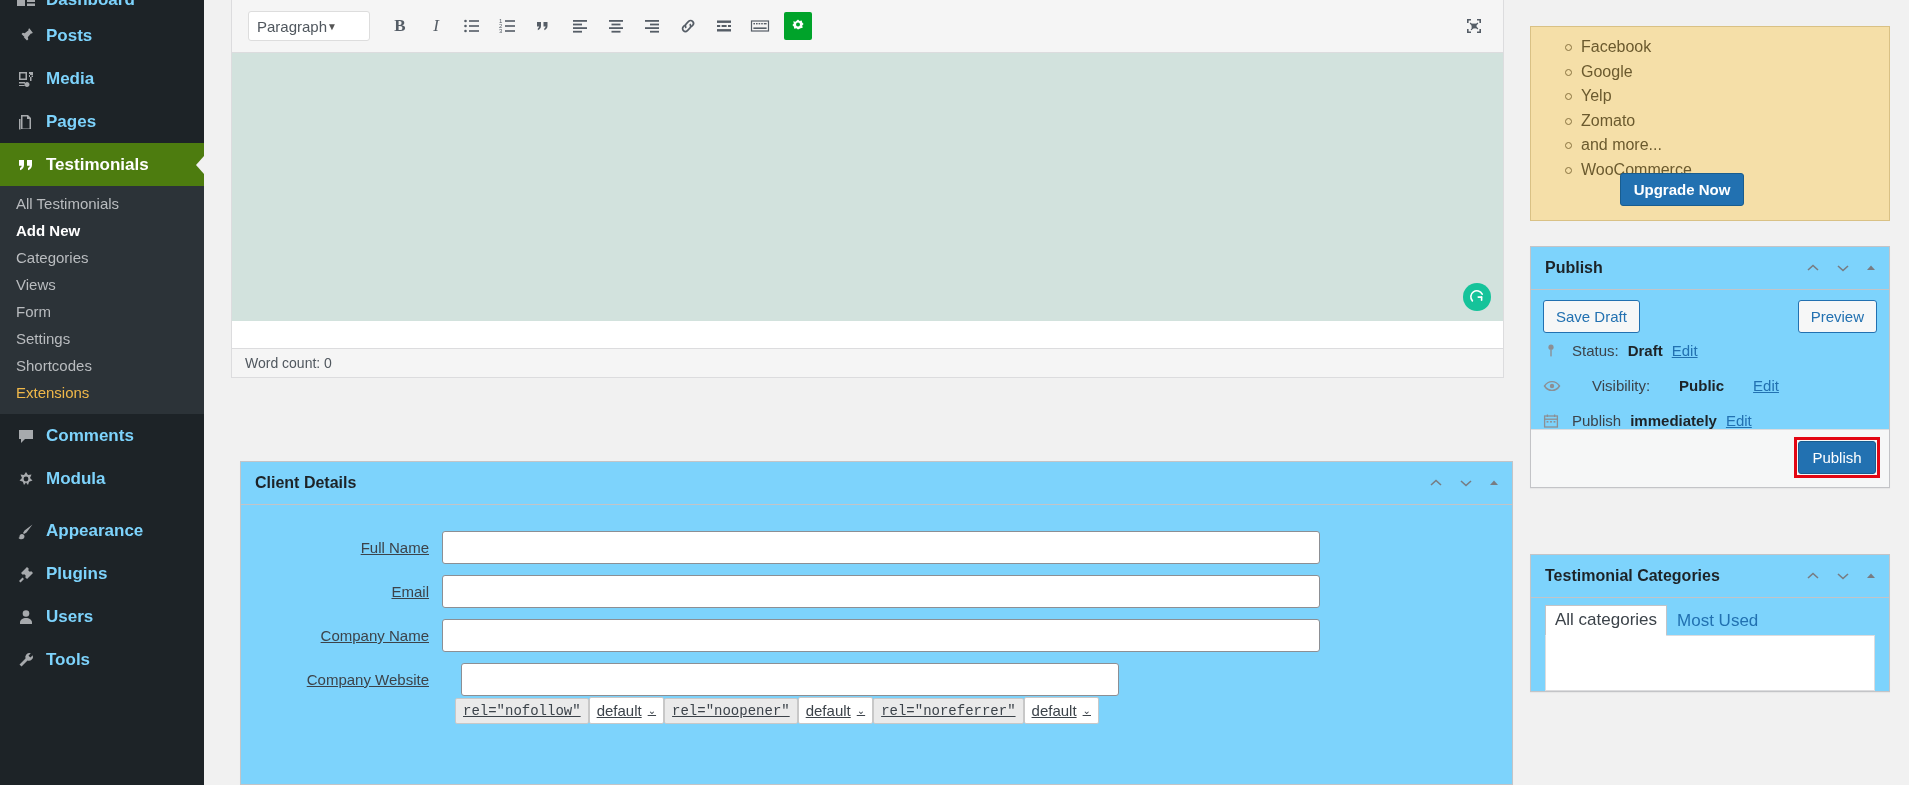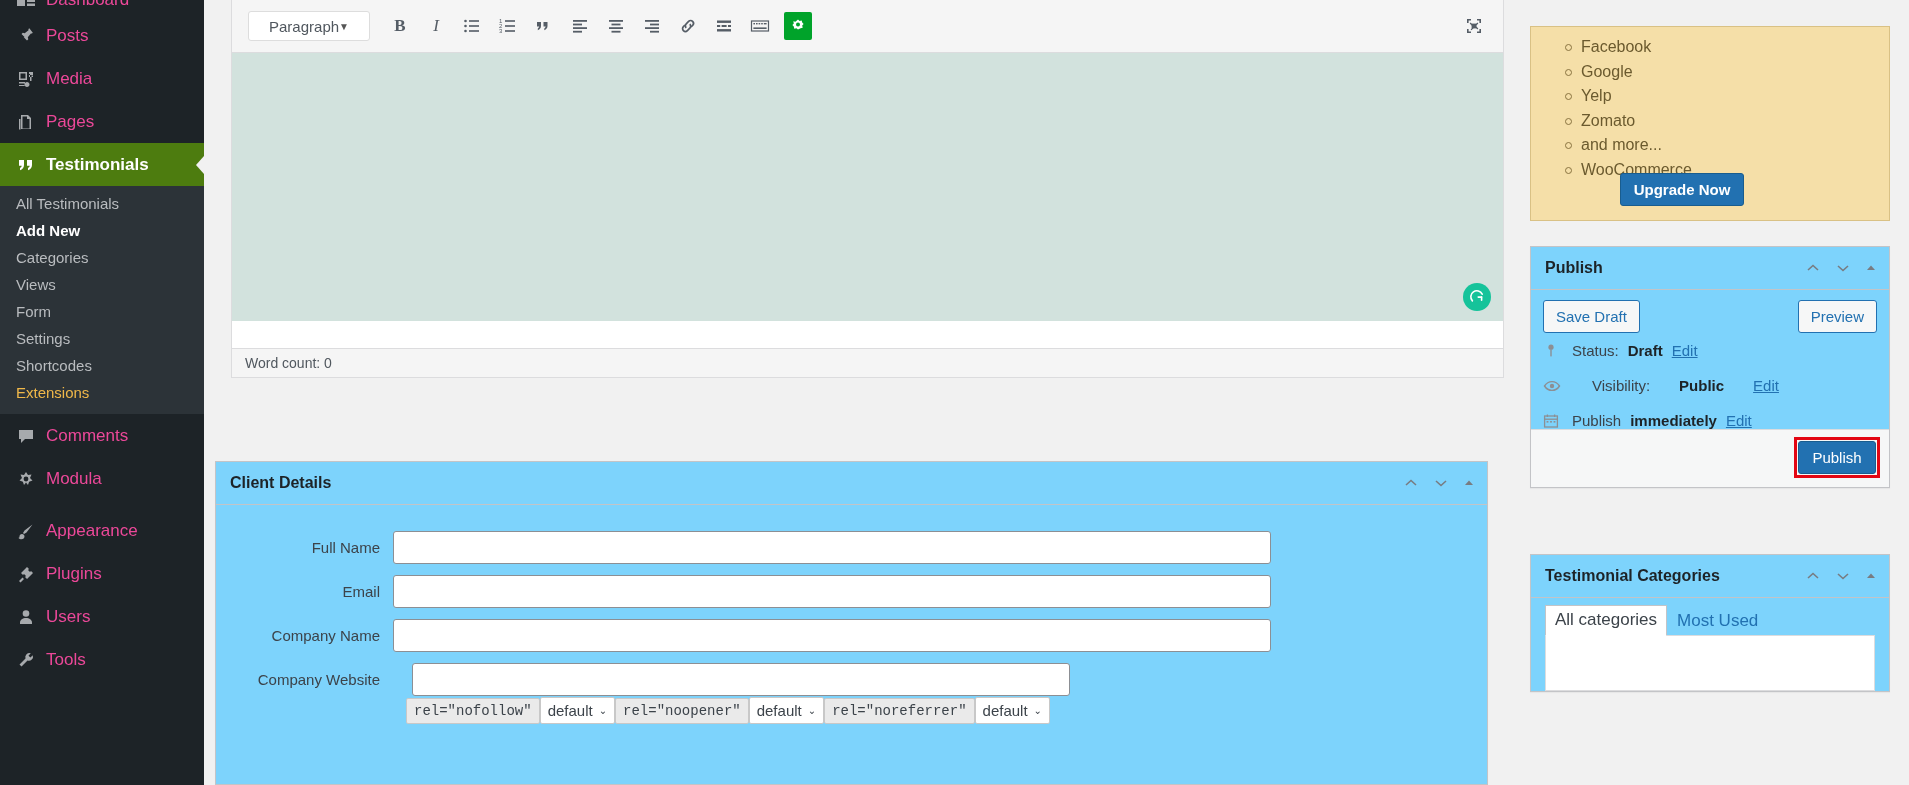--- a/index.html
+++ b/index.html
@@ -18,22 +18,23 @@
   #sidebar {
     position: absolute; left: 0; top: 0;
     width: 204px; height: 785px;
     background: #1d2327;
     color: #f0f0f1;
     overflow: hidden;
   }
   .menu-item {
     display: flex; align-items: center;
     height: 43px; padding-left: 16px;
-    color: #ec4899; font-size: 17px;
+    color: #7dd3fc; font-size: 17px;
     white-space: nowrap;
+    font-weight: bold;
   }
   .menu-item .mi-icon {
     width: 30px; flex: 0 0 30px;
     display: flex; align-items: center; justify-content: flex-start;
     color: #a7aaad;
   }
   .menu-item .mi-icon svg { display: block; }
   .menu-item.active {
     background: #4d7c0f; color: #fff; font-weight: 600;
     position: relative;
@@ -76,21 +77,21 @@
     border-bottom: 1px solid #dcdcde;
     display: flex; align-items: center;
     padding-left: 16px;
     gap: 4px;
   }
   .para-select {
     width: 122px; height: 30px;
     background: #fff;
     border: 1px solid #ddd;
     border-radius: 3px;
-    display: flex; align-items: center; justify-content: center;
+    display: flex; align-items: center; justify-content: flex-start;
     padding: 0 8px;
     font-size: 15px; color: #50575e;
     margin-right: 10px;
   }
   .para-select .caret { font-size: 10px; color: #555; }
   .tb-btn {
     width: 32px; height: 30px;
     display: flex; align-items: center; justify-content: center;
     color: #555d66; border-radius: 2px;
   }
@@ -141,41 +142,41 @@
     display: flex; align-items: center; justify-content: space-between;
     padding: 0 12px 0 14px;
     border-bottom: 1px solid #c3c4c7;
   }
   .mb-title { font-size: 16px; font-weight: 600; color: #1d2327; }
   .mb-ctrls { display: flex; align-items: center; gap: 14px; color: #787c82; }
   .mb-ctrls span { display: flex; align-items: center; justify-content: center; }
   .mb-ctrls svg { display: block; }
 
   #client-details {
-    position: absolute; left: 11px; top: 461px;
+    position: absolute; left: 36px; top: 461px;
     width: 1273px; height: 324px;
   }
   .form-row {
     display: flex; align-items: center;
     margin-bottom: 11px;
   }
   .form-label {
     width: 169px; flex: 0 0 169px;
     text-align: right; padding-right: 13px;
     font-size: 15px; color: #3c434a;
   }
   .form-input {
     height: 33px;
     border: 1px solid #8c8f94;
     border-radius: 3px;
     background: #fff;
   }
   .form-input.wide { width: 878px; }
   .form-input.medium { width: 658px; }
-  #cd-body { padding: 26px 0 0 8px; }
+  #cd-body { padding: 26px 0 0 32px; text-decoration: underline; }
   .rel-row {
     display: flex; align-items: center;
     margin-left: 182px; margin-top: 1px;
   }
   .rel-tag {
     background: #eaeaea;
     border: 1px solid #c8c8c8;
     border-radius: 2px;
     padding: 4px 7px;
     font-family: "Liberation Mono", monospace;

